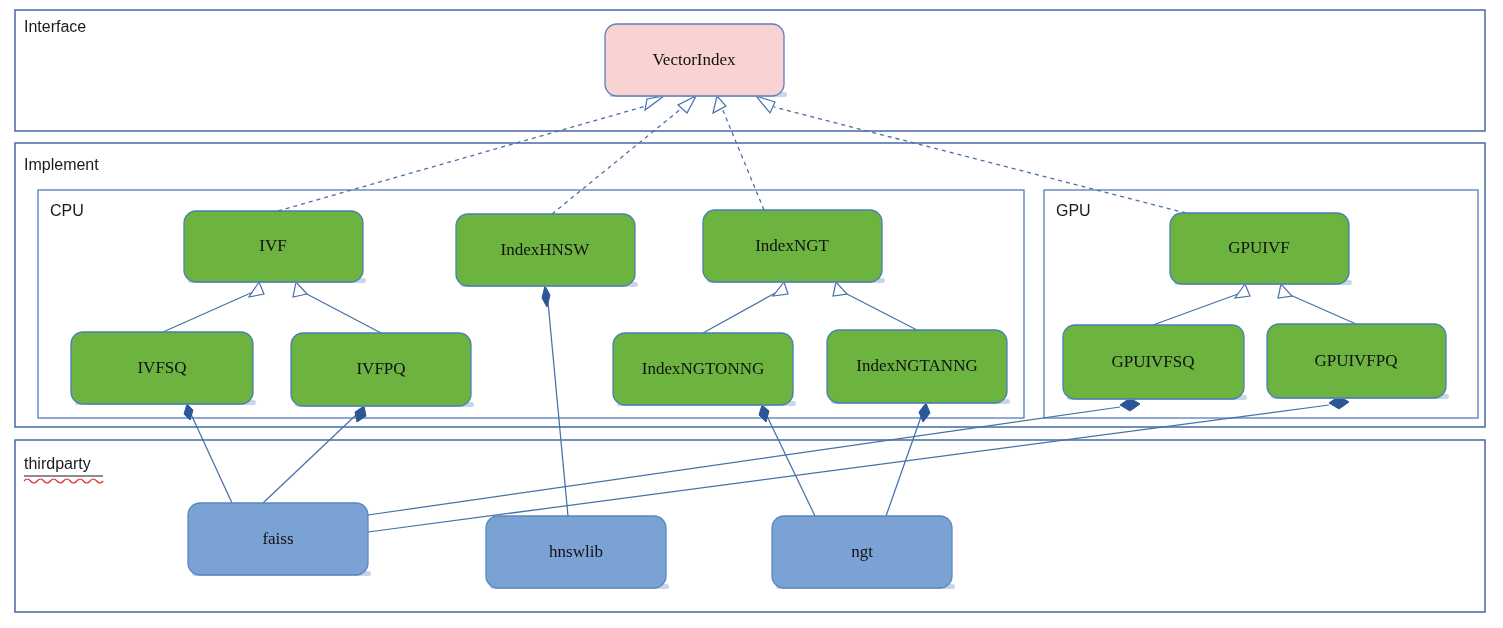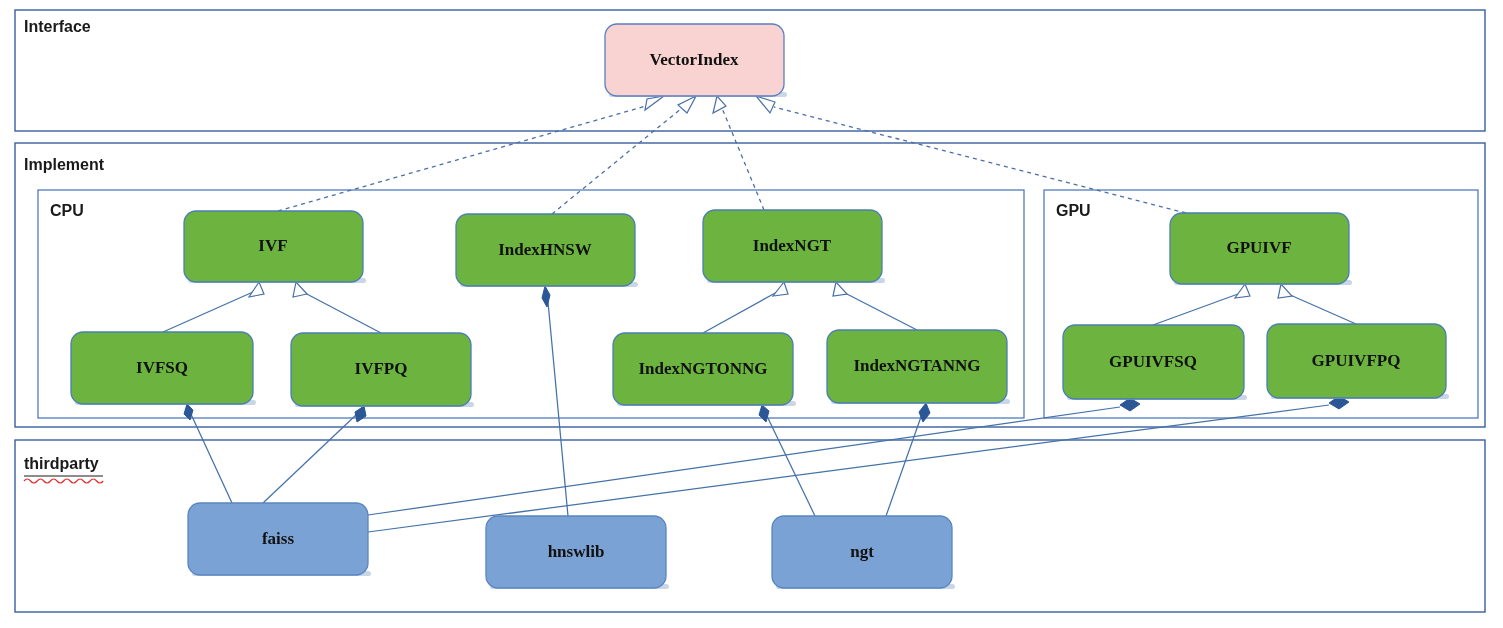--- a/index.html
+++ b/index.html
@@ -10,21 +10,20 @@
   }
   body {
     font-family: "Liberation Sans", sans-serif;
   }
   #diagram-root {
     position: relative;
     width: 1503px;
     height: 628px;
     background: #ffffff;
     overflow: hidden;
-    font-weight: bold;
   }
   svg.diagram {
     display: block;
     width: 1503px;
     height: 628px;
   }
   .group-frame {
     fill: #ffffff;
     stroke: #3a5f9e;
     stroke-width: 1.4;

